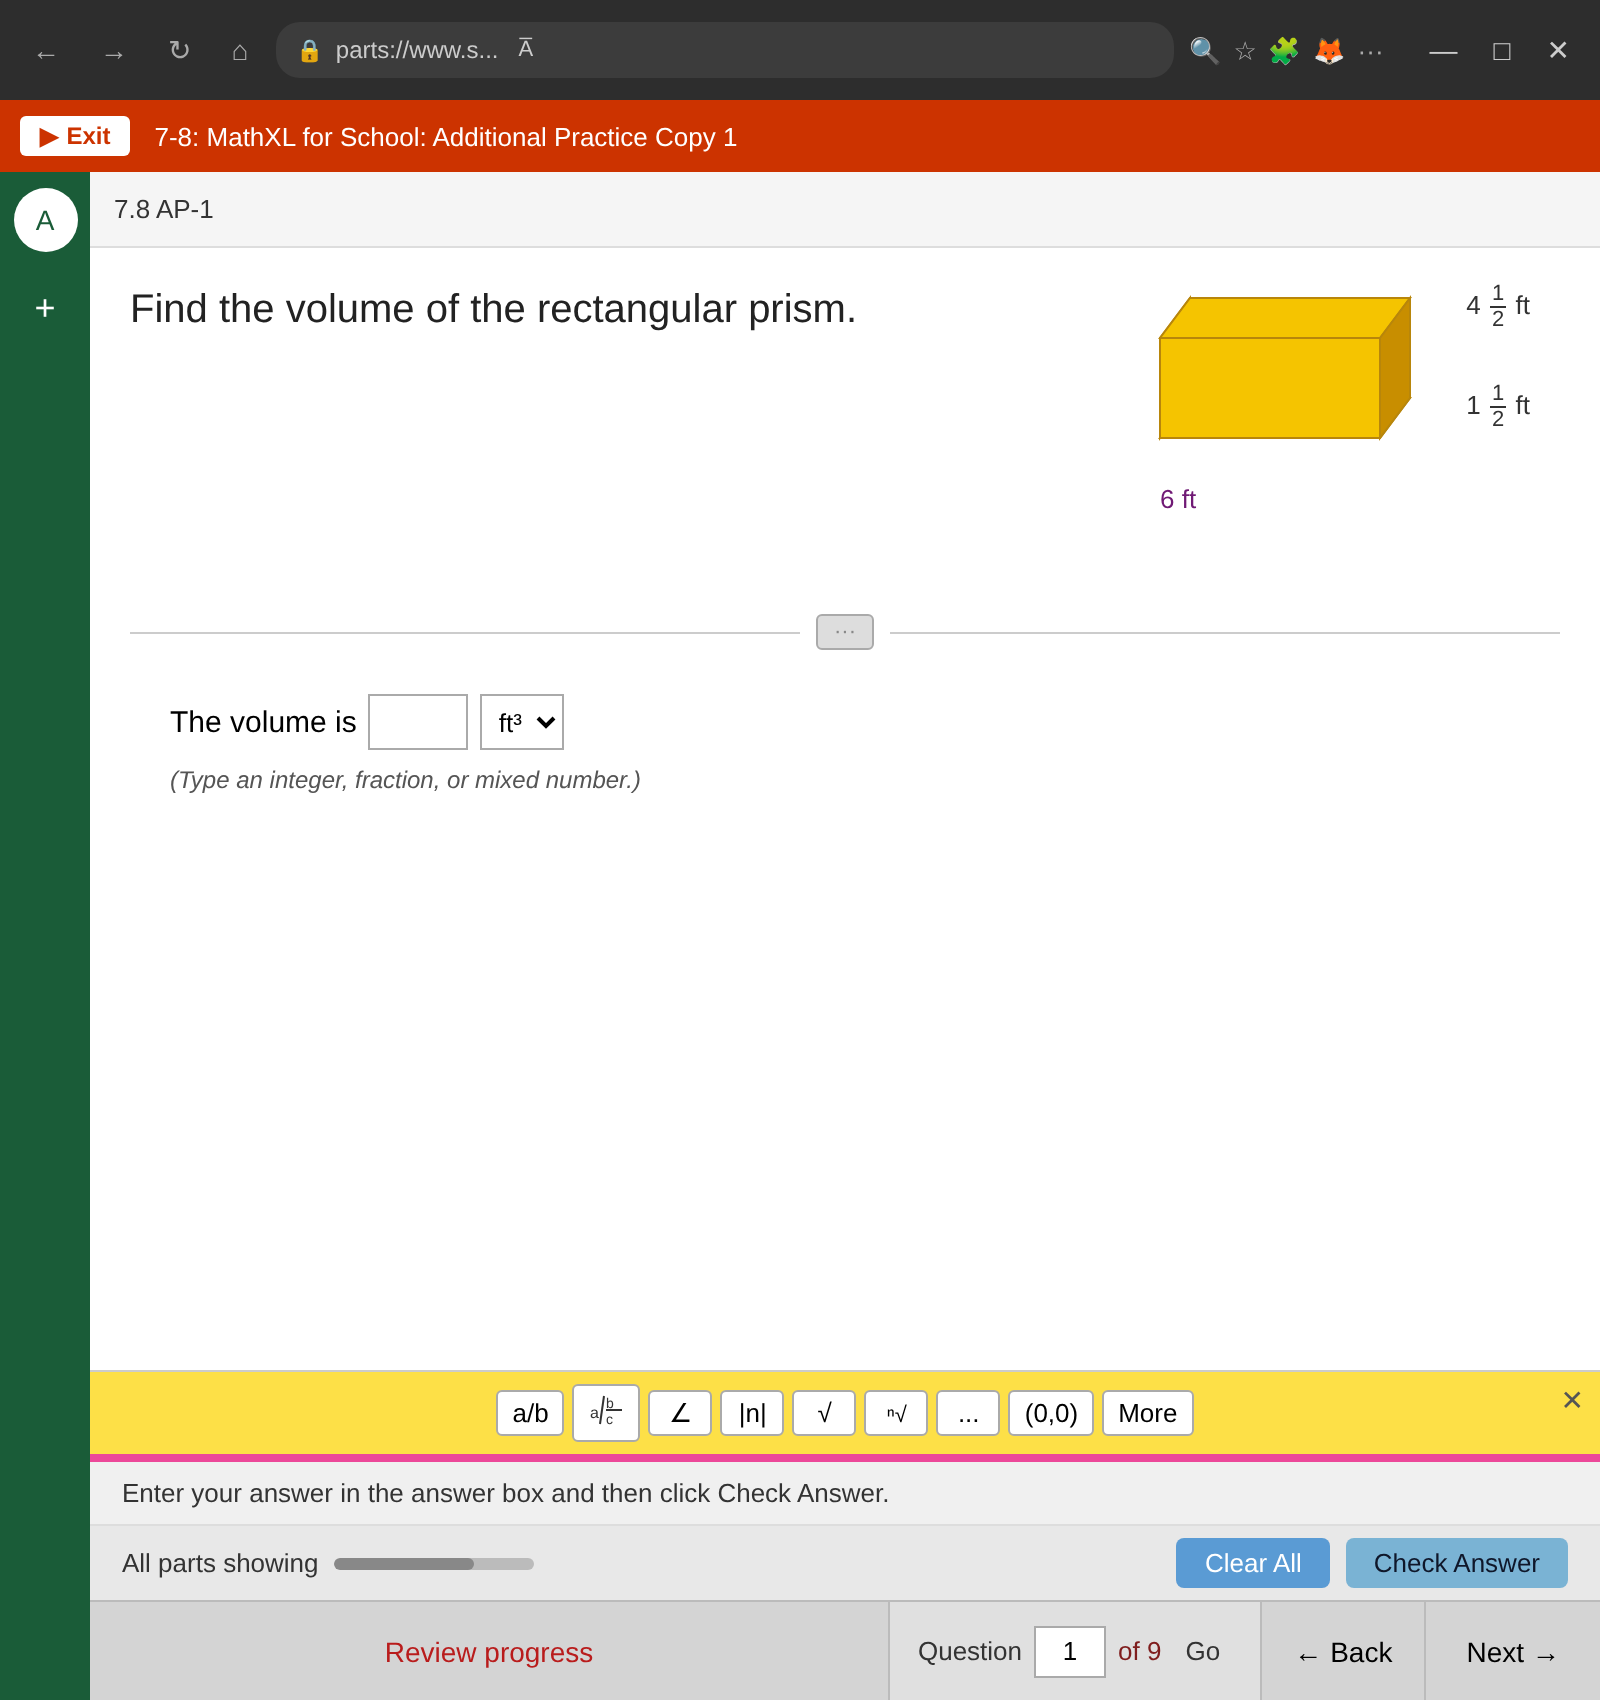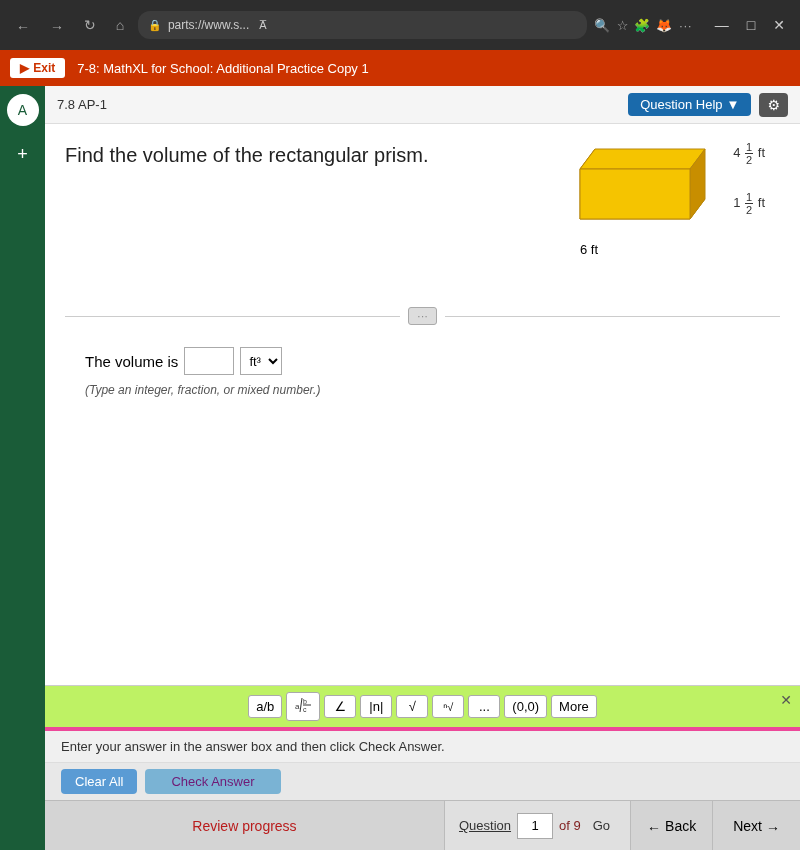--- a/index.html
+++ b/index.html
@@ -212,21 +212,21 @@
       font-size: 13px;
     }
     .hint-text {
       font-size: 12px;
       color: #555;
       font-style: italic;
     }
 
     
     .math-toolbar {
-      background: #bef264;
+      background: #fde047;
       border-top: 1px solid #ccc;
       padding: 6px 10px;
       display: flex;
       align-items: center;
       justify-content: center;
       gap: 4px;
       position: relative;
     }
     .math-tool-btn {
       background: #fff;
@@ -290,24 +290,24 @@
       background: #5a9bd4;
       color: #fff;
       border: none;
       border-radius: 4px;
       padding: 5px 14px;
       font-size: 13px;
       cursor: pointer;
     }
     .check-answer-btn {
       background: #7ab3d4;
-      color: #701a75;
+      color: #0f172a;
       border: none;
       border-radius: 4px;
-      padding: 5px 26px;
+      padding: 5px 14px;
       font-size: 13px;
       cursor: pointer;
     }
 
     
     .bottom-nav {
       background: #e0e0e0;
       height: 50px;
       display: flex;
       align-items: center;
@@ -328,21 +328,20 @@
       display: flex;
       align-items: center;
       gap: 6px;
       padding: 0 14px;
       border-right: 1px solid #bbb;
       height: 100%;
     }
     .question-nav-label {
       font-size: 13px;
       color: #333;
-      text-decoration: underline;
     }
     .question-number-input {
       width: 36px;
       height: 26px;
       border: 1px solid #aaa;
       text-align: center;
       font-size: 13px;
     }
     .question-of {
       font-size: 13px;
@@ -436,29 +435,20 @@
     </div>
     <div class="sidebar-icon">
       <span style="font-size:18px;">+</span>
     </div>
   </div>
 
   <div class="content-area">
 
     <div class="question-header">
       <span class="question-id">7.8 AP-1</span>
-      <div style="display:flex; gap:4px; align-items:center;">
-        <button class="question-help-btn">
-          <span>Question Help</span>
-          <span>▼</span>
-        </button>
-        <button class="settings-icon-btn">
-          <span>⚙</span>
-        </button>
-      </div>
     </div>
 
     <div class="question-content">
       <p class="question-text">Find the volume of the rectangular prism.</p>
 
       <div class="figure-area">
         
         <svg width="220" height="120" viewBox="0 0 220 120">
 
           <polygon points="30,80 140,80 155,60 45,60" fill="#e6a800" stroke="#b8860b" stroke-width="1"></polygon>
@@ -485,21 +475,21 @@
         
         <div style="position:absolute; top:52px; right:5px; font-size:13px; color:#333;">
           <span>1</span>
           <span class="frac">
               <span class="num">1</span>
               <span class="den">2</span>
             </span>
           <span> ft</span>
         </div>
         
-        <div style="position:absolute; bottom:2px; left:30px; font-size:13px; color:#000000;">6 ft</div>
+        <div style="position:absolute; bottom:2px; left:30px; font-size:13px; color:#701a75;">6 ft</div>
       </div>
 
       <div style="display:flex; align-items:center; margin: 140px 0 12px 0;">
         <hr class="divider" style="flex:1; margin:0;">
         <div style="background:#ddd; border:1px solid #aaa; border-radius:3px; padding:2px 8px; margin: 0 8px; font-size:11px; color:#888; cursor:ns-resize;">···</div>
         <hr class="divider" style="flex:1; margin:0;">
       </div>
 
       <div class="answer-area">
         <div class="volume-line">
@@ -538,20 +528,26 @@
         <span>More</span>
       </button>
       <button class="close-toolbar-btn">✕</button>
     </div>
 
     <div class="answer-instructions">
       <span>Enter your answer in the answer box and then click Check Answer.</span>
     </div>
 
     <div class="parts-row">
+      <div class="parts-label">
+        <span>All parts showing</span>
+        <div class="parts-progress">
+          <div class="parts-progress-fill" style="width: 70%;"></div>
+        </div>
+      </div>
       <div style="display:flex; gap:8px;">
         <button class="clear-all-btn">Clear All</button>
         <button class="check-answer-btn">Check Answer</button>
       </div>
     </div>
 
     <div class="bottom-nav">
       <button class="review-progress-btn">Review progress</button>
       <div class="question-nav">
         <span class="question-nav-label">Question</span>

